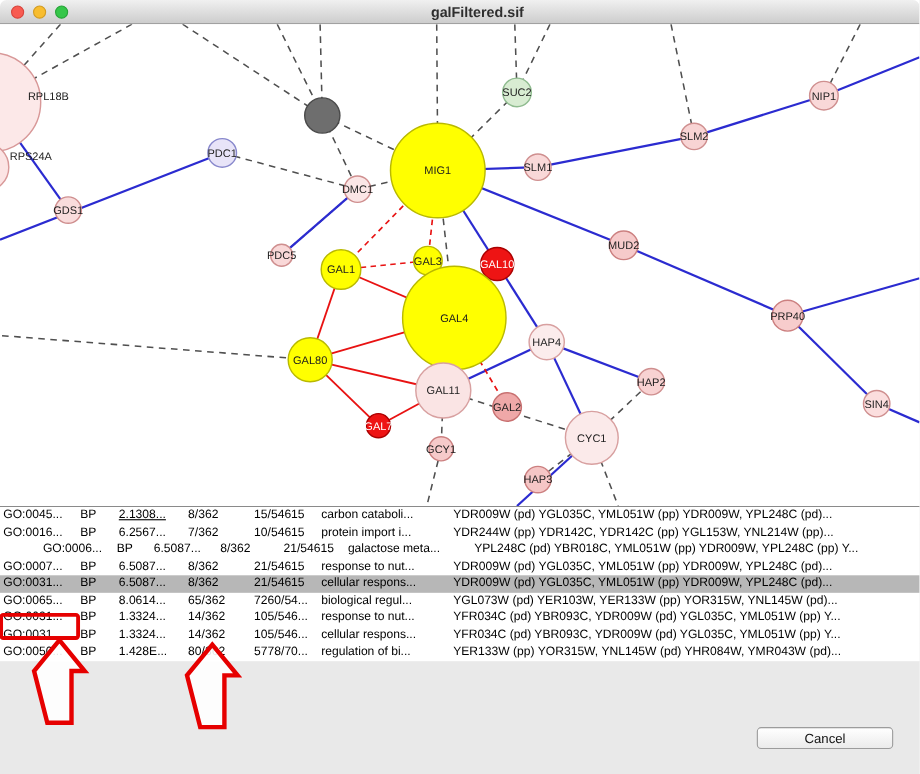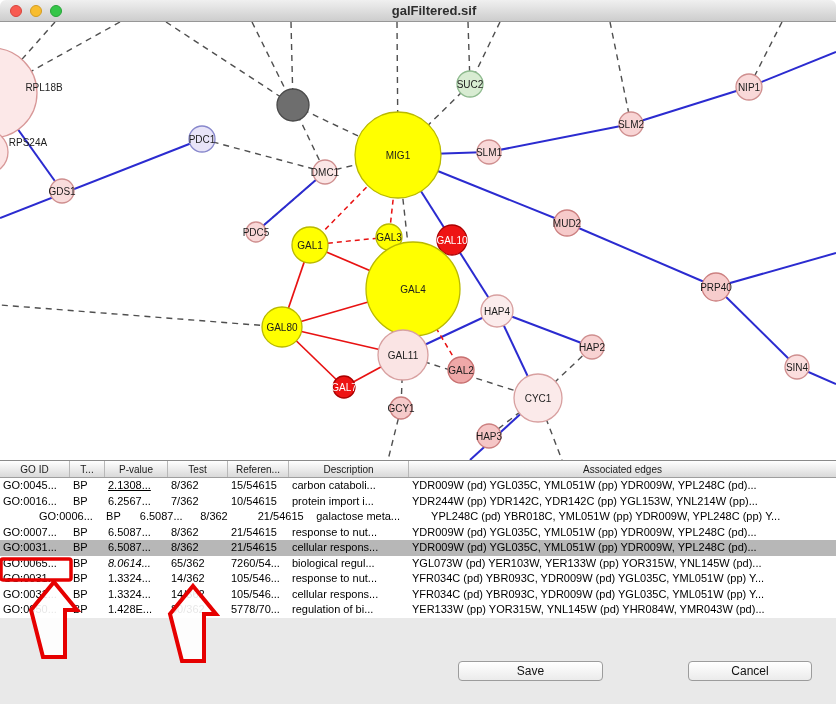--- a/index.html
+++ b/index.html
@@ -152,29 +152,20 @@
         <circle cx="538" cy="376" r="24" fill="#fbeaea" stroke="#d8a0a0" stroke-width="1.3"></circle>
         <text x="538" y="379.5" text-anchor="middle" fill="#1c1c1c">CYC1</text>
         <circle cx="401" cy="386" r="11" fill="#f6caca" stroke="#cc8080" stroke-width="1.3"></circle>
         <text x="401" y="389.5" text-anchor="middle" fill="#1c1c1c">GCY1</text>
         <circle cx="489" cy="414" r="12" fill="#f5c6c6" stroke="#cc8080" stroke-width="1.3"></circle>
         <text x="489" y="417.5" text-anchor="middle" fill="#1c1c1c">HAP3</text>
       </svg>
   </section>
 
   <section class="noa-window">
-    <div id="noa-header" class="thead">
-        <div class="th" style="width: 70px;">GO ID</div>
-        <div class="th" style="width: 35px;">T...</div>
-        <div class="th" style="width: 63px;">P-value</div>
-        <div class="th" style="width: 60px;">Test</div>
-        <div class="th" style="width: 61px;">Referen...</div>
-        <div class="th" style="width: 120px;">Description</div>
-        <div class="th" style="width: 427px;">Associated edges</div>
-      </div>
     <div id="noa-rows" class="tbody">
         <div class="tr">
           <div class="td" style="width: 70px;">GO:0045...</div>
           <div class="td" style="width: 35px;">BP</div>
           <div class="td" style="width: 63px; text-decoration: underline;">2.1308...</div>
           <div class="td" style="width: 60px;">8/362</div>
           <div class="td" style="width: 61px;">15/54615</div>
           <div class="td" style="width: 120px;">carbon cataboli...</div>
           <div class="td" style="width: 427px;">YDR009W (pd) YGL035C, YML051W (pp) YDR009W, YPL248C (pd)...</div>
         </div>
@@ -210,21 +201,21 @@
           <div class="td" style="width: 35px;">BP</div>
           <div class="td" style="width: 63px;">6.5087...</div>
           <div class="td" style="width: 60px;">8/362</div>
           <div class="td" style="width: 61px;">21/54615</div>
           <div class="td" style="width: 120px;">cellular respons...</div>
           <div class="td" style="width: 427px;">YDR009W (pd) YGL035C, YML051W (pp) YDR009W, YPL248C (pd)...</div>
         </div>
         <div class="tr">
           <div class="td" style="width: 70px;">GO:0065...</div>
           <div class="td" style="width: 35px;">BP</div>
-          <div class="td" style="width: 63px; font-style: italic;">8.0614...</div>
+          <div class="td" style="width: 63px;">8.0614...</div>
           <div class="td" style="width: 60px;">65/362</div>
           <div class="td" style="width: 61px;">7260/54...</div>
           <div class="td" style="width: 120px;">biological regul...</div>
           <div class="td" style="width: 427px;">YGL073W (pd) YER103W, YER133W (pp) YOR315W, YNL145W (pd)...</div>
         </div>
         <div class="tr">
           <div class="td" style="width: 70px;">GO:0031...</div>
           <div class="td" style="width: 35px;">BP</div>
           <div class="td" style="width: 63px;">1.3324...</div>
           <div class="td" style="width: 60px;">14/362</div>
@@ -244,21 +235,20 @@
         <div class="tr">
           <div class="td" style="width: 70px;">GO:0050...</div>
           <div class="td" style="width: 35px;">BP</div>
           <div class="td" style="width: 63px;">1.428E...</div>
           <div class="td" style="width: 60px;">80/362</div>
           <div class="td" style="width: 61px;">5778/70...</div>
           <div class="td" style="width: 120px;">regulation of bi...</div>
           <div class="td" style="width: 427px;">YER133W (pp) YOR315W, YNL145W (pd) YHR084W, YMR043W (pd)...</div>
         </div>
       </div>
-    <button class="btn save">Save</button>
     <button class="btn cancel">Cancel</button>
   </section>
 
   <svg id="annot" viewBox="0 0 836 704">
       <rect x="1" y="559" width="70" height="21" rx="2" fill="none" stroke="#e60000" stroke-width="3.5"></rect>
       <polygon points="54,582 77,610 65,610 65,657 43,657 31,610" fill="#ffffff" fill-opacity="0.9" stroke="#e60000" stroke-width="4" stroke-linejoin="miter"></polygon>
       <polygon points="193,586 216,614 204,614 204,661 182,661 170,614" fill="#ffffff" fill-opacity="0.9" stroke="#e60000" stroke-width="4" stroke-linejoin="miter"></polygon>
     </svg>
 
 </div>

